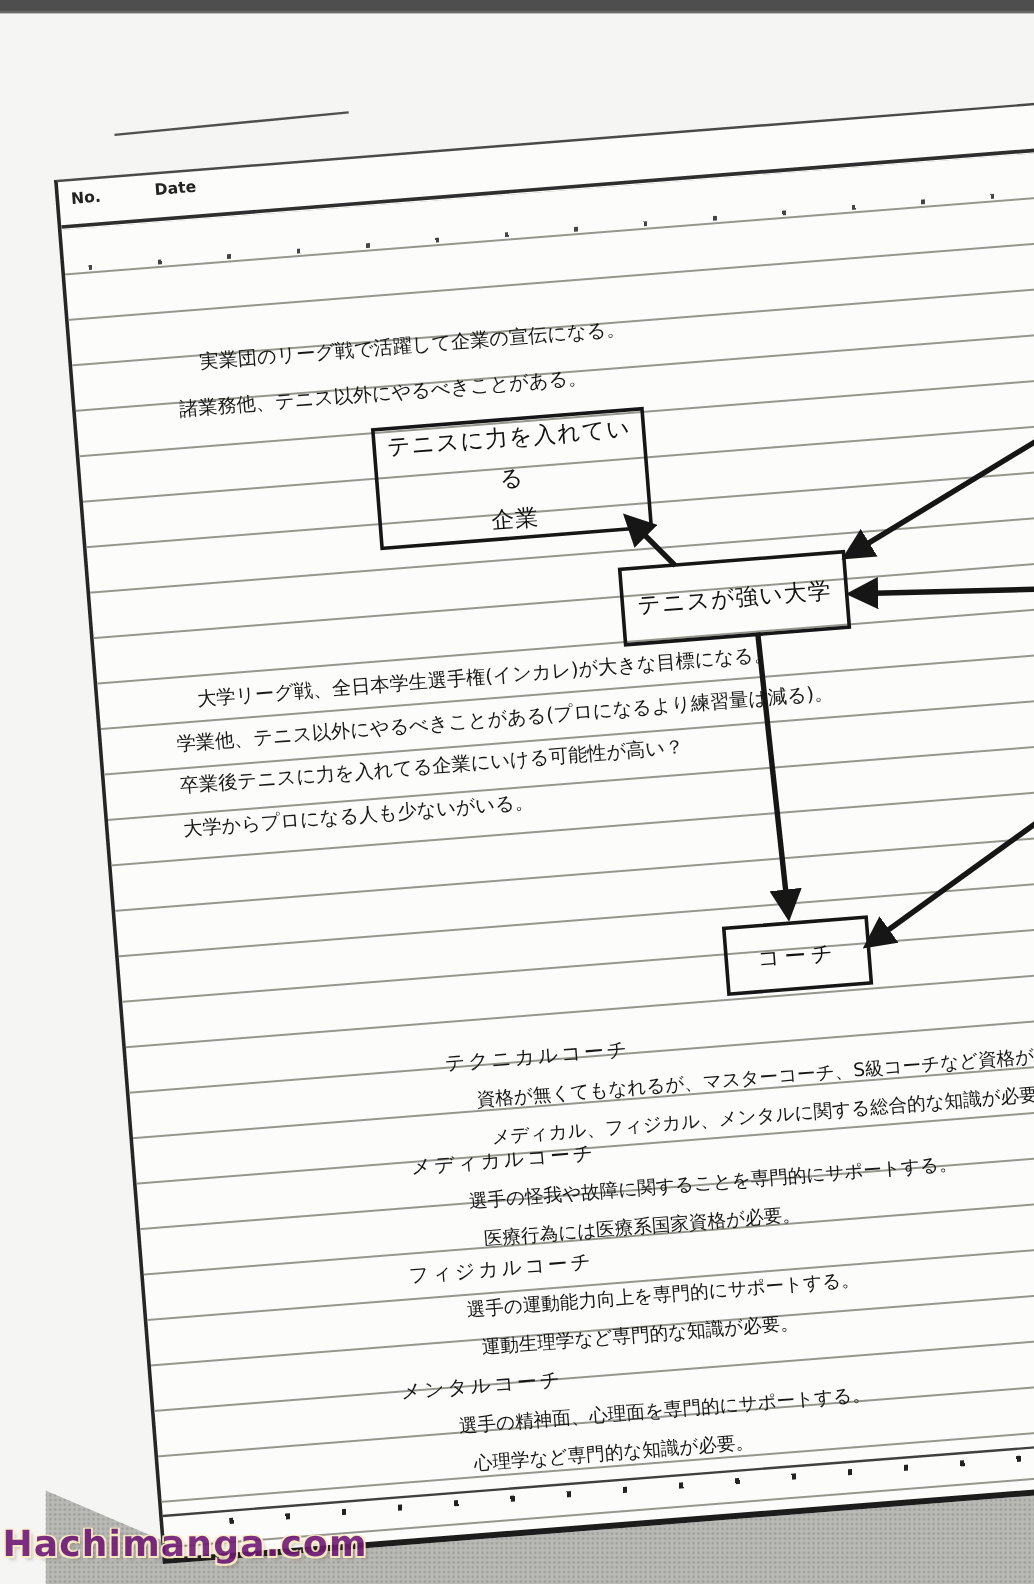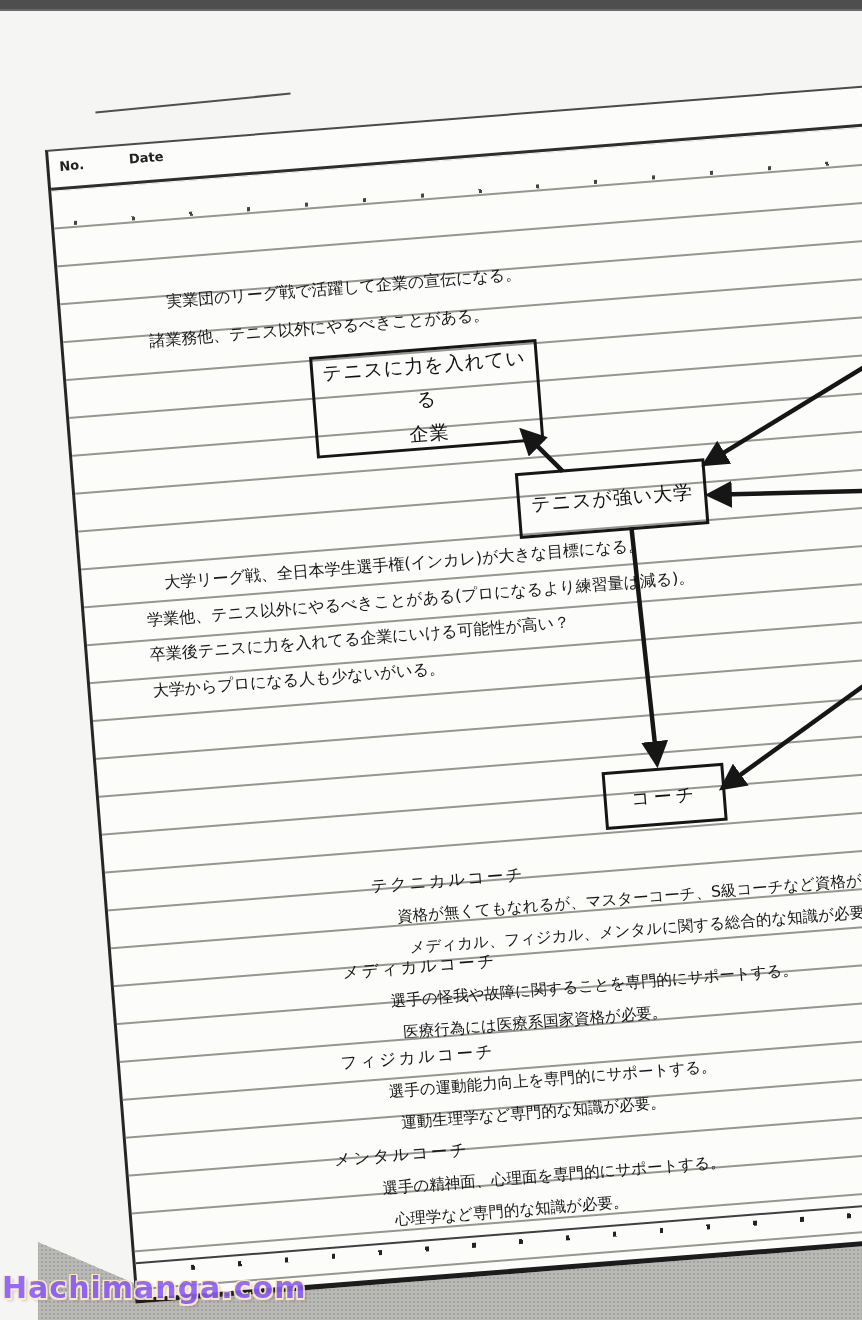--- a/index.html
+++ b/index.html
@@ -70,21 +70,21 @@
   .sec-technical{left:264px;top:742px;}
   .sec-technical .sl1{margin-left:24px;}
   .sec-technical .sl2{margin-left:34px;}
   .sec-medical{left:229px;top:826px;}
   .sec-physical{left:220px;top:916px;}
   .sec-mental{left:206px;top:1012px;}
 
   .watermark{
     position:absolute;left:2px;top:1270px;z-index:9;
     font-size:30px;font-weight:bold;letter-spacing:1px;
-    color:#8b5cf6;opacity:.9;
+    color:#701a75;opacity:.9;
     text-shadow:1.5px 1.5px 0 #fdeec5,-1.5px -1.5px 0 #fdeec5,1.5px -1.5px 0 #fdeec5,-1.5px 1.5px 0 #fdeec5,3px 3px 3px rgba(80,60,20,.25);
   }
 </style>
 </head>
 <body>
 
 <div class="topbar"></div>
 <div class="under-surface"></div>
 <div class="stray-line"></div>
 

